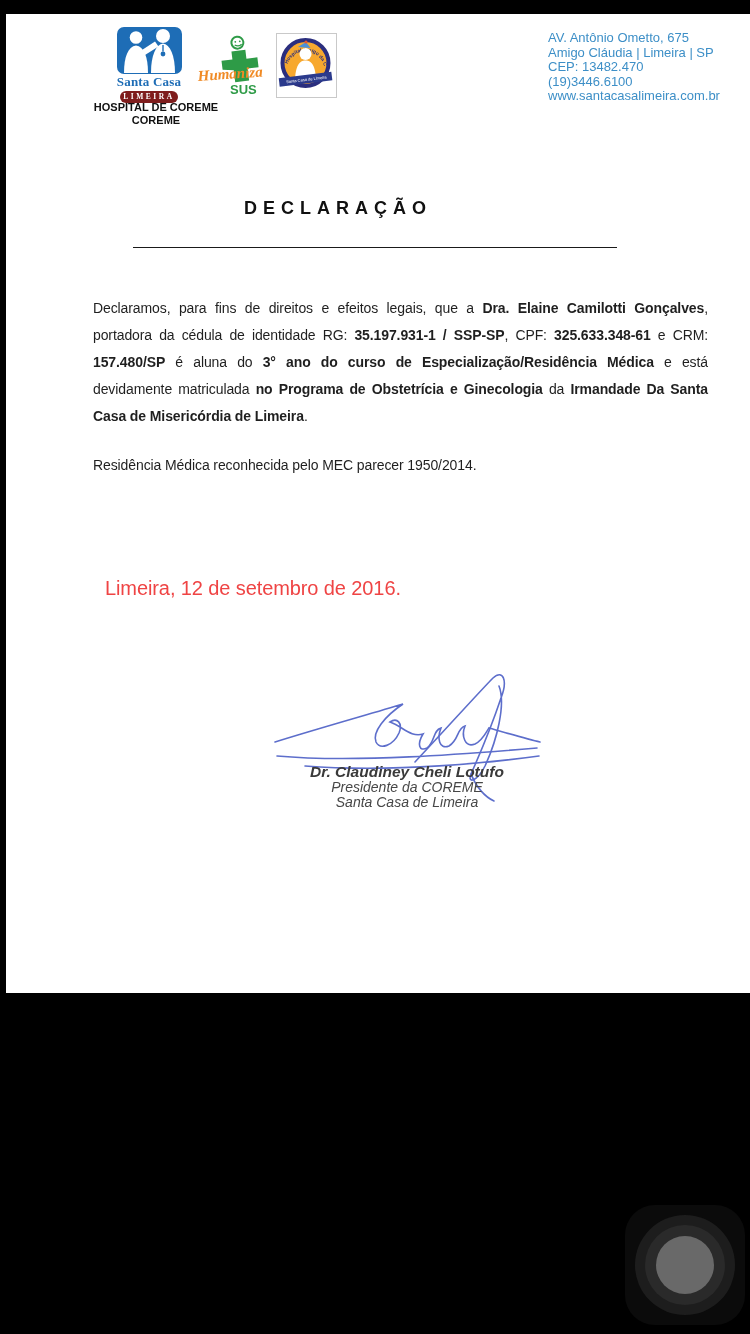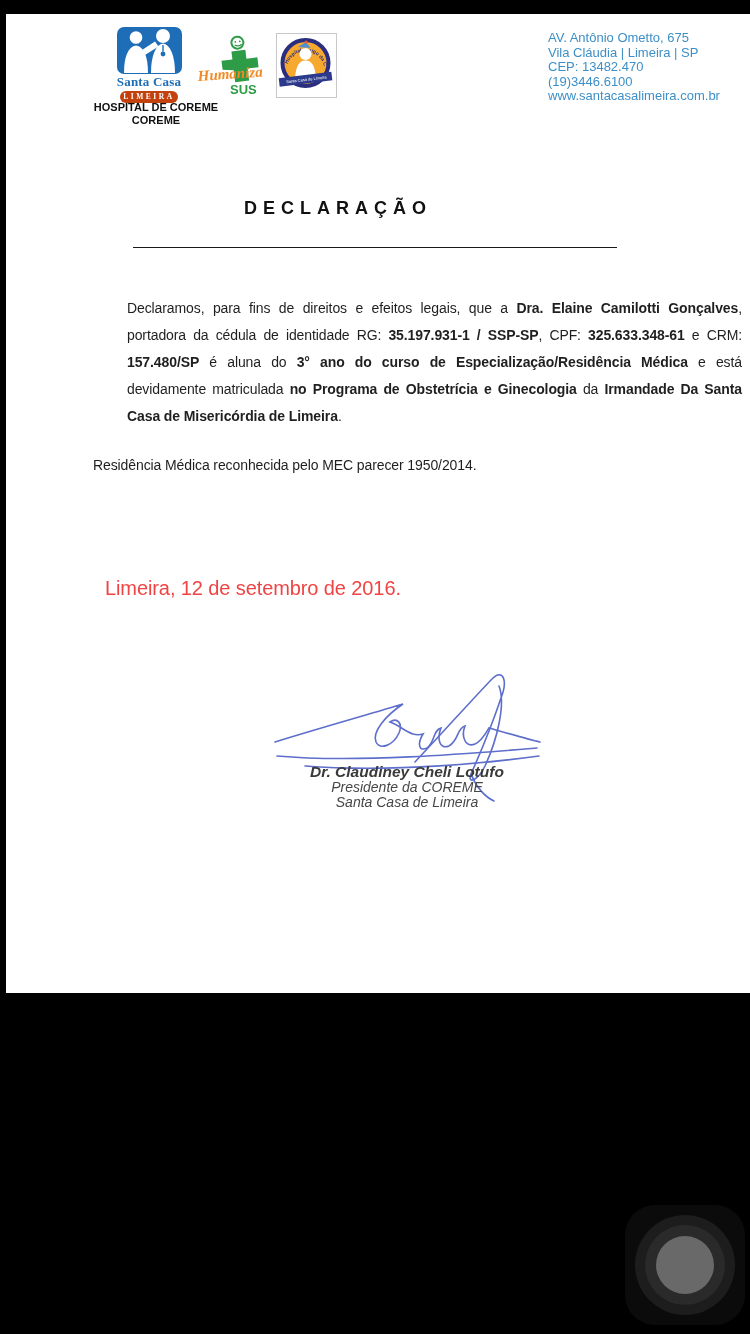--- a/index.html
+++ b/index.html
@@ -5,35 +5,35 @@
   html,body{margin:0;padding:0;background:#000;}
   .screen{position:relative;width:750px;height:1334px;background:#000;overflow:hidden;
           font-family:"Liberation Sans",sans-serif;}
   .doc{position:absolute;left:6px;top:14px;width:744px;height:979px;background:#ffffff;color:#1c1c1c;}
   .abs{position:absolute;}
 
   
   .sc-logo{left:107px;top:13px;width:72px;text-align:center;font-family:Liberation Serif, serif;}
   .sc-square{width:65px;height:47px;margin:0 auto;}
   .sc-name{font-size:13px;color:#1e6db6;font-weight:600;margin-top:0px;letter-spacing:.2px;}
-  .sc-pill{margin:1px auto 0;width:58px;height:12px;background:#c2410c;border-radius:6px;
+  .sc-pill{margin:1px auto 0;width:58px;height:12px;background:#7f1d1d;border-radius:6px;
            color:#fff;font-size:7.5px;font-weight:700;letter-spacing:2.5px;line-height:12px;text-align:center;}
   .hospital{left:40px;top:87px;width:220px;text-align:center;font-weight:700;font-size:11px;line-height:13px;color:#111;}
   .hum-logo{left:190px;top:20px;width:76px;height:74px;}
   .cri-logo{left:270px;top:19px;width:59px;height:63px;background:#fff;border:1px solid #c9c9c9;}
   .address{left:542px;top:17px;width:200px;font-size:13px;line-height:14.6px;color:#3d8fc7;}
 
   
   .title{left:0;top:184px;width:664px;text-align:center;font-size:18px;font-weight:700;
          letter-spacing:6px;color:#111;}
   .divider{left:127px;top:233px;width:484px;height:0;border-top:1.5px solid #1a1a1a;}
 
   
   .para{left:87px;top:281px;width:615px;font-size:14px;line-height:27px;text-align:justify;
-        letter-spacing:-0.1px;color:#1f1f1f;margin-left:34px;}
+        letter-spacing:-0.1px;color:#1f1f1f;}
   .b{font-weight:700;}
   .recog{left:87px;top:438px;width:615px;font-size:14px;line-height:27px;letter-spacing:-0.1px;color:#1f1f1f;}
   .dateline{left:99px;top:563px;width:400px;font-size:20px;letter-spacing:-0.1px;color:#ef4444;}
 
   
   .sig-svg{left:259px;top:656px;width:280px;height:140px;pointer-events:none;}
   .sig-text{left:251px;top:750px;width:300px;text-align:center;font-style:italic;color:#474747;}
   .sig-name{font-size:15.5px;font-weight:700;color:#3a3a3a;line-height:15px;}
   .sig-role{font-size:14px;line-height:15px;margin-top:1px;}
   .sig-org{font-size:14px;line-height:15px;}
@@ -103,21 +103,21 @@
         <path d="M18,48 C18,32 22.5,26.5 28.5,26.5 C34.5,26.5 39,32 39,48 Z" fill="#fff"></path>
         <g transform="rotate(-7 28.5 45)">
           <rect x="2" y="41" width="53" height="8.5" fill="#2b3a8c"></rect>
           <text x="9" y="47" font-size="4" fill="#ffffff">Santa Casa de Limeira</text>
         </g>
       </svg>
     </div>
 
     <div class="abs address">
       <div>AV. Antônio Ometto, 675</div>
-      <div>Vila Cláudia | Limeira | SP</div>
+      <div>Amigo Cláudia | Limeira | SP</div>
       <div>CEP: 13482.470</div>
       <div>(19)3446.6100</div>
       <div>www.santacasalimeira.com.br</div>
     </div>
 
     <div class="abs title">DECLARAÇÃO</div>
     <div class="abs divider"></div>
 
     <div class="abs para"><span>Declaramos, para fins de direitos e efeitos legais, que a </span><span class="b">Dra. Elaine Camilotti Gonçalves</span><span>, portadora da cédula de identidade RG: </span><span class="b">35.197.931-1 / SSP-SP</span><span>, CPF: </span><span class="b">325.633.348-61</span><span> e CRM: </span><span class="b">157.480/SP</span><span> é aluna do </span><span class="b">3° ano do curso de Especialização/Residência Médica</span><span> e está devidamente matriculada </span><span class="b">no Programa de Obstetrícia e Ginecologia</span><span> da </span><span class="b">Irmandade Da Santa Casa de Misericórdia de Limeira</span><span>.</span></div>
 

